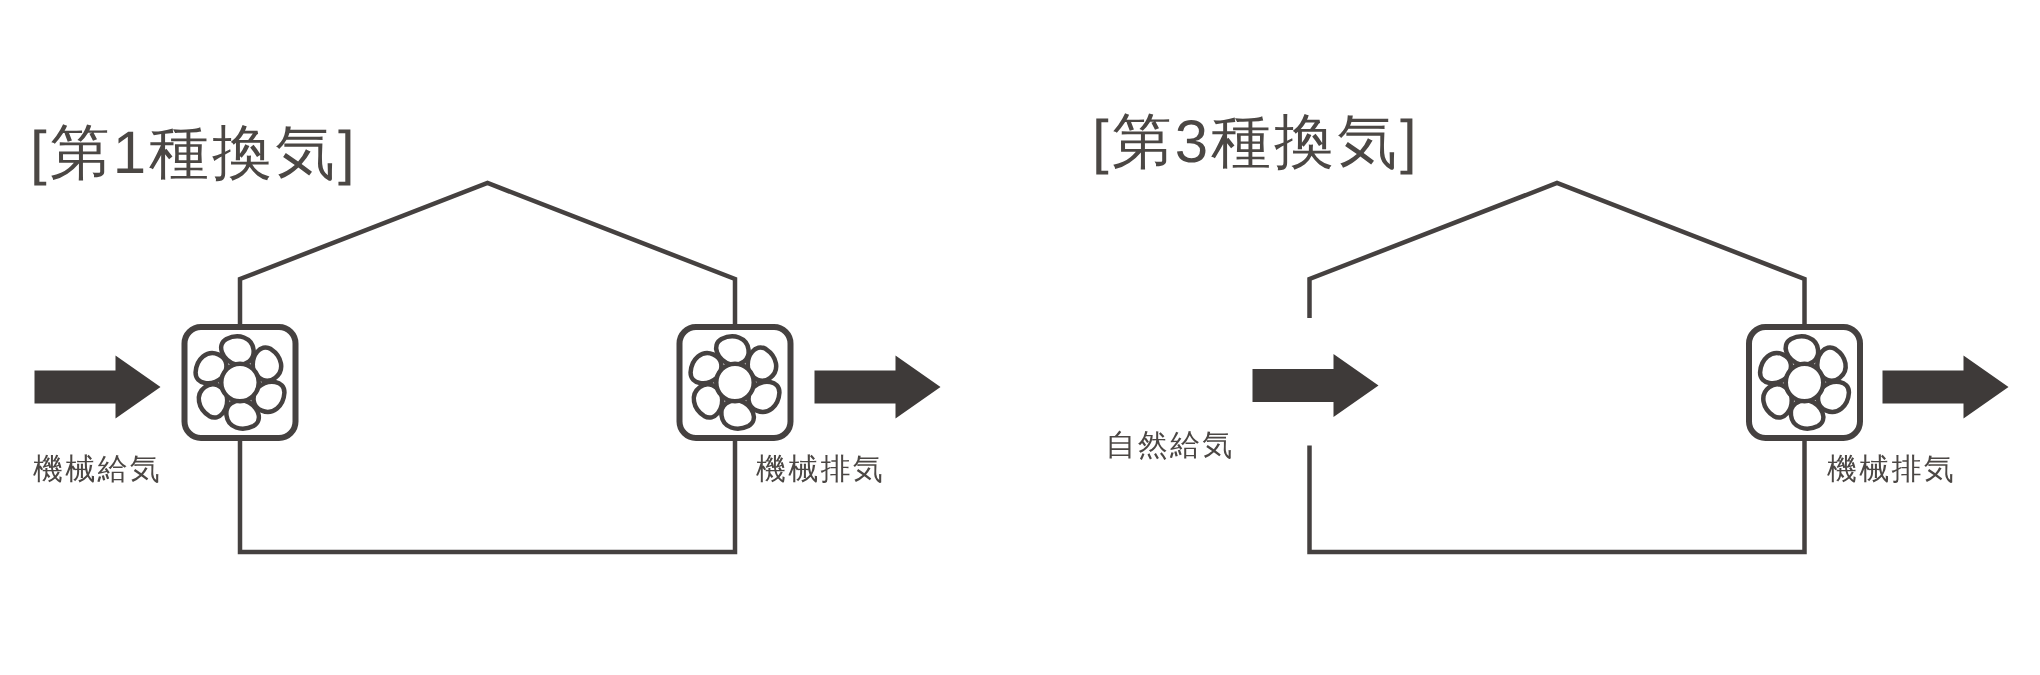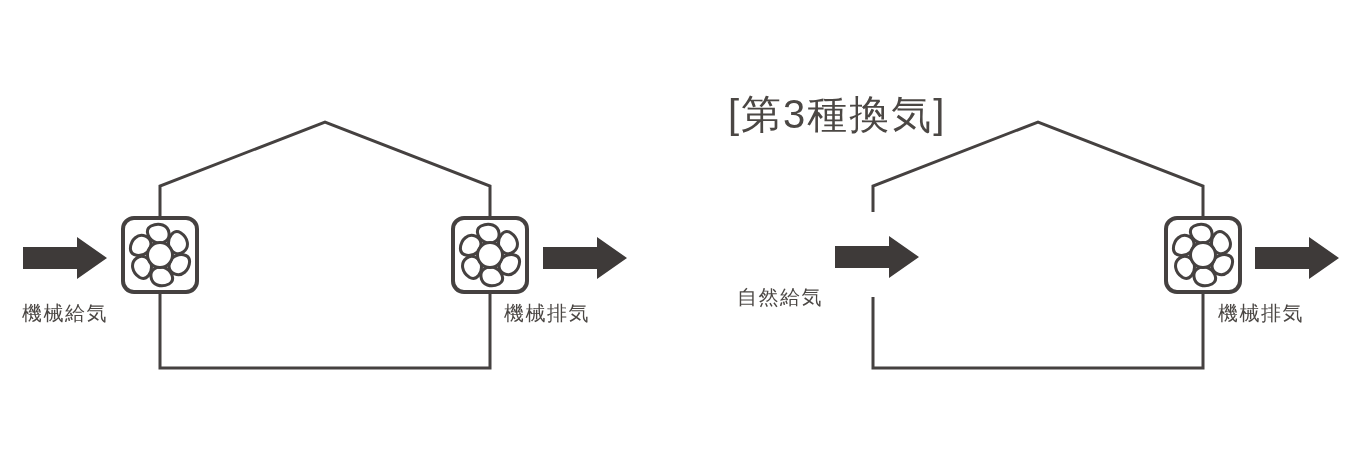--- a/index.html
+++ b/index.html
@@ -70,20 +70,21 @@
     </g>
 
     <g>
       <path class="house" d="M 873 297 L 873 368 L 1203 368 L 1203 186 L 1038 122 L 873 186 L 873 212"></path>
       <use href="#flow-arrow" transform="translate(877,257)"></use>
       <use href="#flow-arrow" transform="translate(1297,258)"></use>
       <use href="#fan-unit" transform="translate(1203,255)"></use>
     </g>
   </svg>
 
-  <div class="title" style="left:728px;top:92px">[第3種換気]</div>
+  <div class="title" style="left:20px;top:80px">[第1種換気]</div>
+  <div class="title" style="left:728px;top:73px">[第3種換気]</div>
 
   <div class="label" style="left:22px;top:302px">機械給気</div>
   <div class="label" style="left:504px;top:302px">機械排気</div>
   <div class="label" style="left:737px;top:286px">自然給気</div>
   <div class="label" style="left:1218px;top:302px">機械排気</div>
 
 </div>
 
 </body></html>

